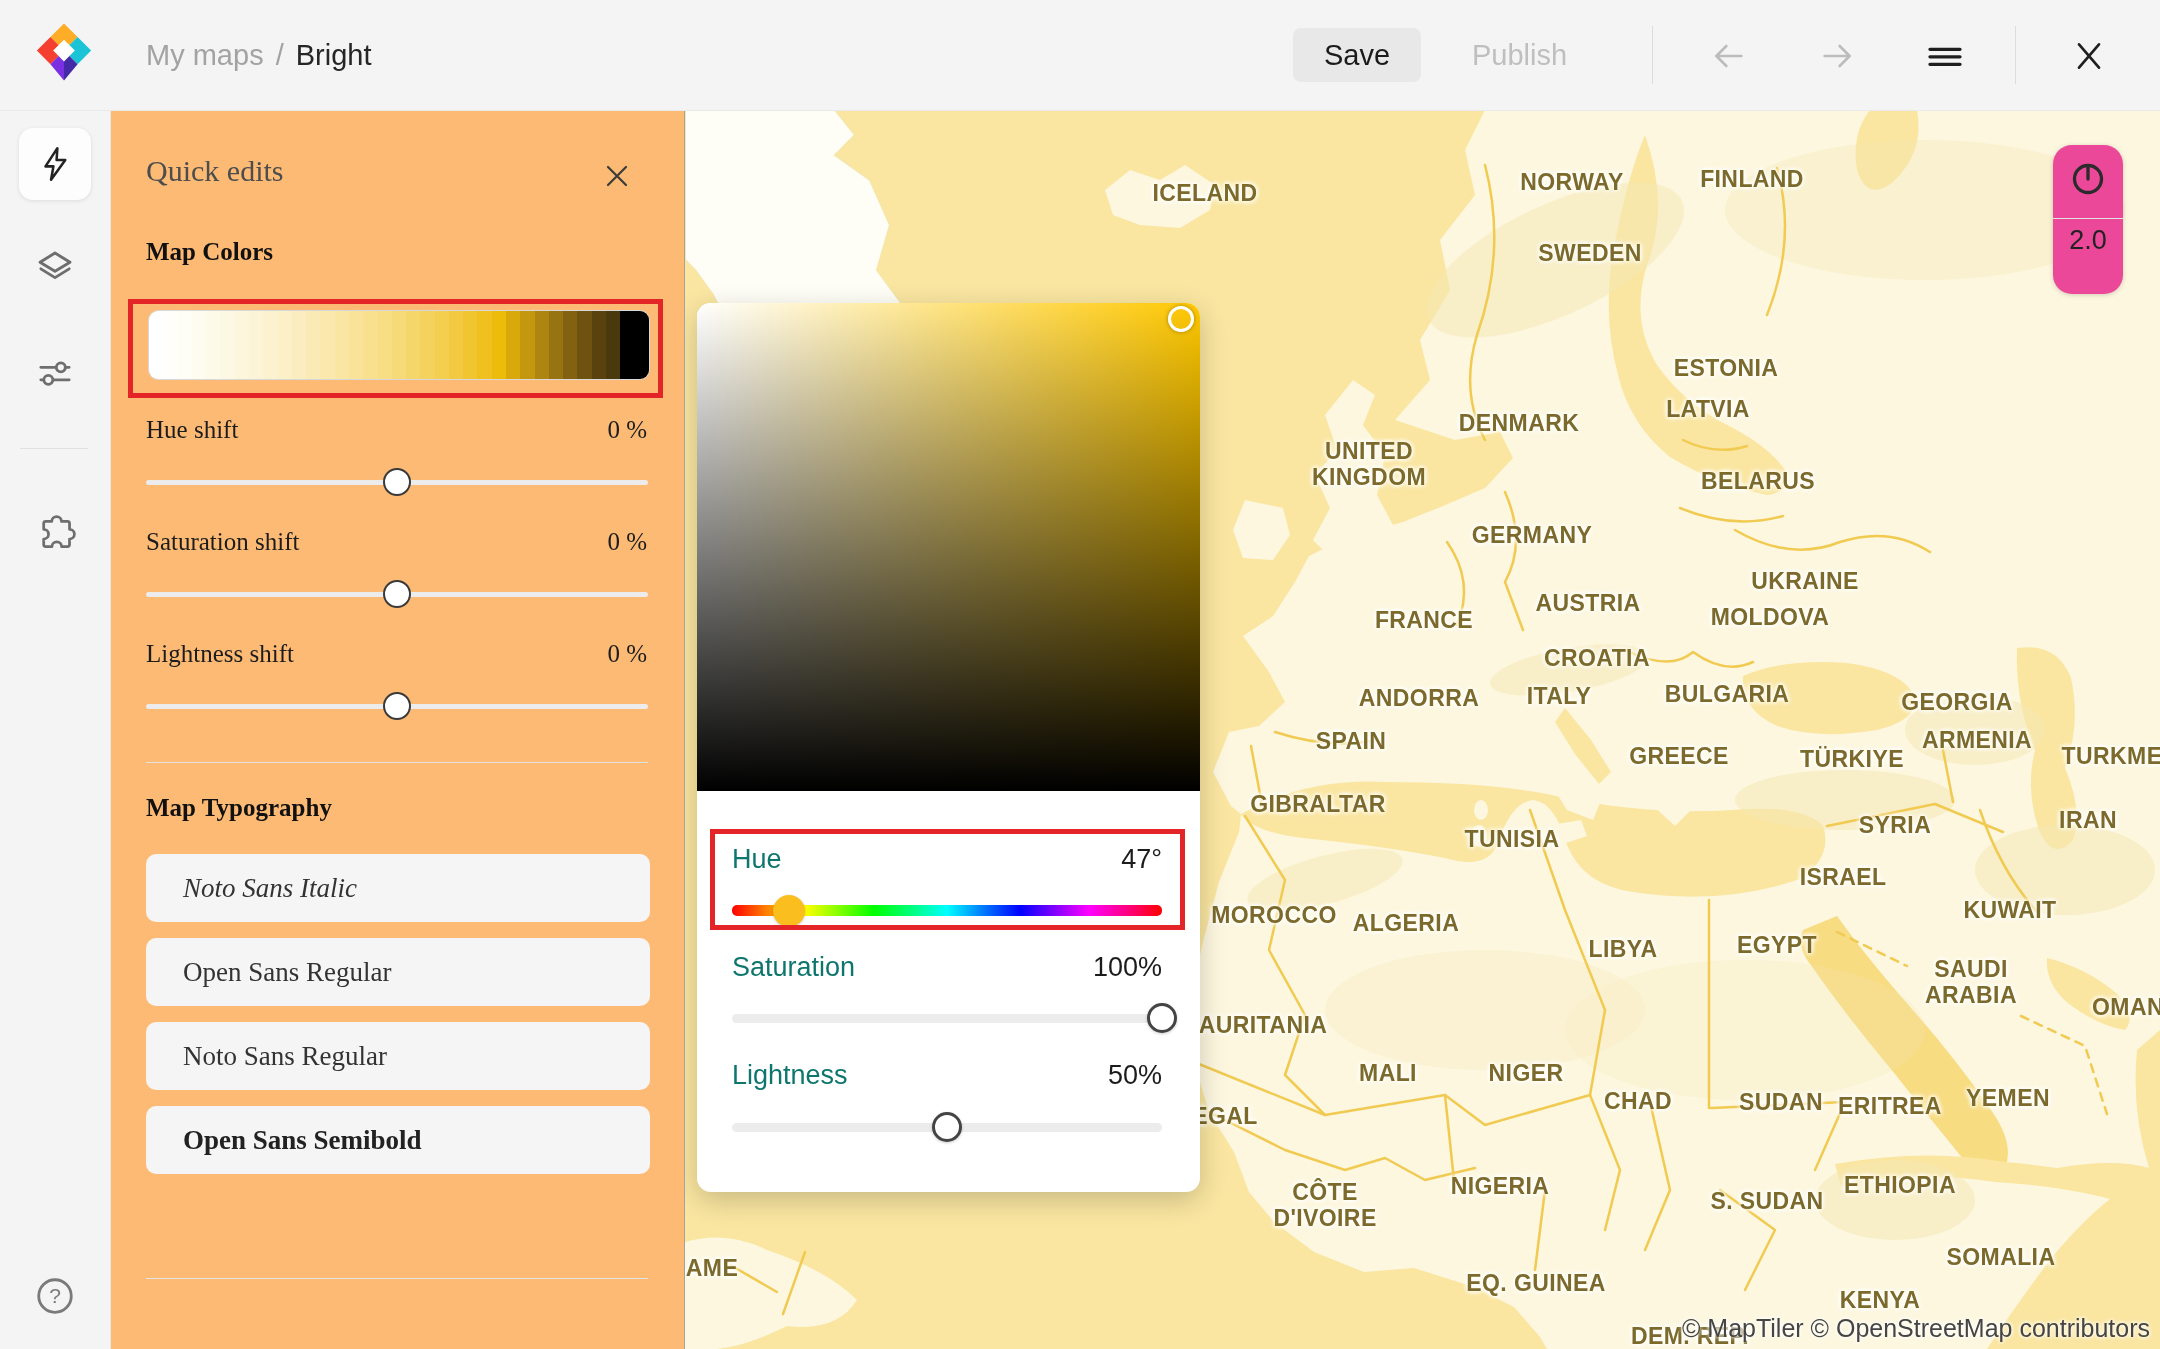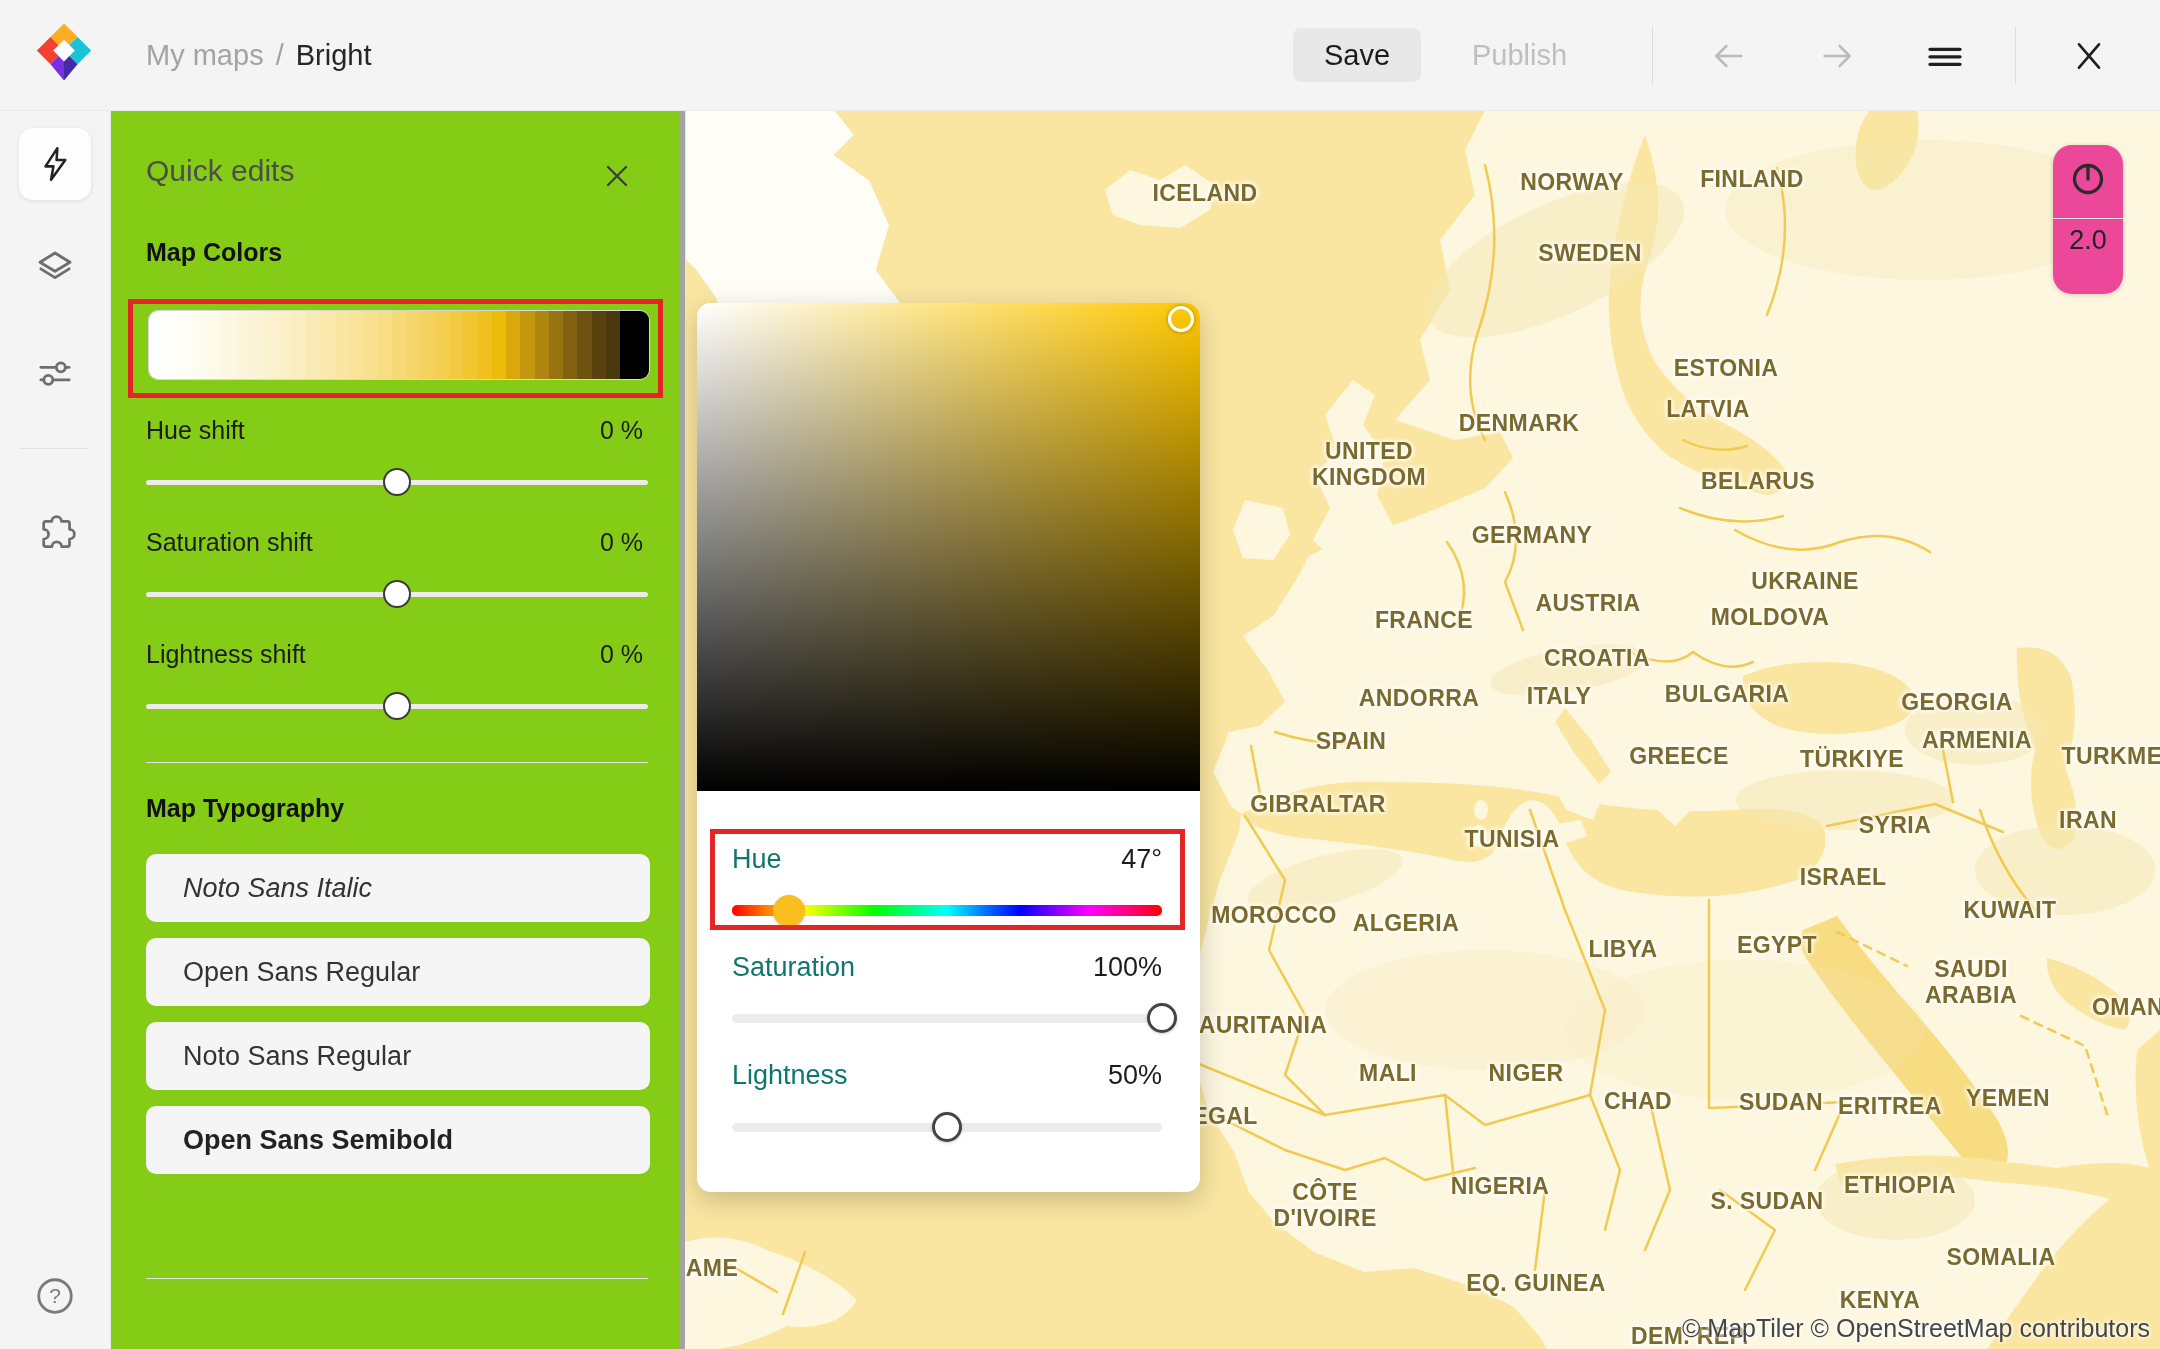--- a/index.html
+++ b/index.html
@@ -18,22 +18,22 @@
                font-size:29px;color:#bfbfbf;font-family:inherit;display:flex;align-items:center;}
   .tb-div{position:absolute;top:26px;width:1px;height:58px;background:#dcdcdc;}
   .tb-icon{position:absolute;top:36px;width:40px;height:40px;display:flex;align-items:center;justify-content:center;cursor:pointer;}
   
   .rail{position:absolute;left:0;top:110px;width:110px;height:1239px;background:#f4f4f4;
         border-right:1px solid #e7e7e7;z-index:25;}
   .rail-item{position:absolute;left:19px;width:72px;height:72px;display:flex;align-items:center;justify-content:center;cursor:pointer;}
   .rail-item.active{background:#fdfdfd;border-radius:14px;box-shadow:0 1px 4px rgba(0,0,0,.10);}
   .rail-div{position:absolute;left:20px;width:68px;height:1px;background:#e0e0e0;}
   
-  .panel{position:absolute;left:110px;top:110px;width:575px;height:1239px;background:#84cc16;
-         border-right:5px solid #a3a3a3;z-index:20;box-sizing:border-box;}
+  .panel{position:absolute;left:110px;top:110px;width:575px;height:1239px;background:#fdba74;
+         border-right:1px solid #a3a3a3;z-index:20;box-sizing:border-box;font-family:Liberation Serif, serif;}
   .qe-title{position:absolute;left:36px;top:44px;font-size:30px;color:#4d4d4d;}
   .qe-close{position:absolute;left:489px;top:48px;width:36px;height:36px;cursor:pointer;}
   .qe-h{position:absolute;left:36px;font-size:25px;font-weight:700;color:#111;}
   .swatch-red-rect{position:absolute;left:18px;top:189px;width:535px;height:99px;box-sizing:border-box;
                    border:5px solid var(--accent_red);z-index:5;pointer-events:none;}
   .swatch{position:absolute;left:38px;top:200px;width:500px;height:68px;border-radius:10px;overflow:hidden;
           border:1px solid #d8d8d8;display:flex;cursor:pointer;}
   .swatch .seg{flex:1 1 0;}
   .qe-row-label{position:absolute;left:36px;font-size:25px;color:#1c1c1c;}
   .qe-row-value{position:absolute;right:37px;font-size:25px;color:#1c1c1c;}

